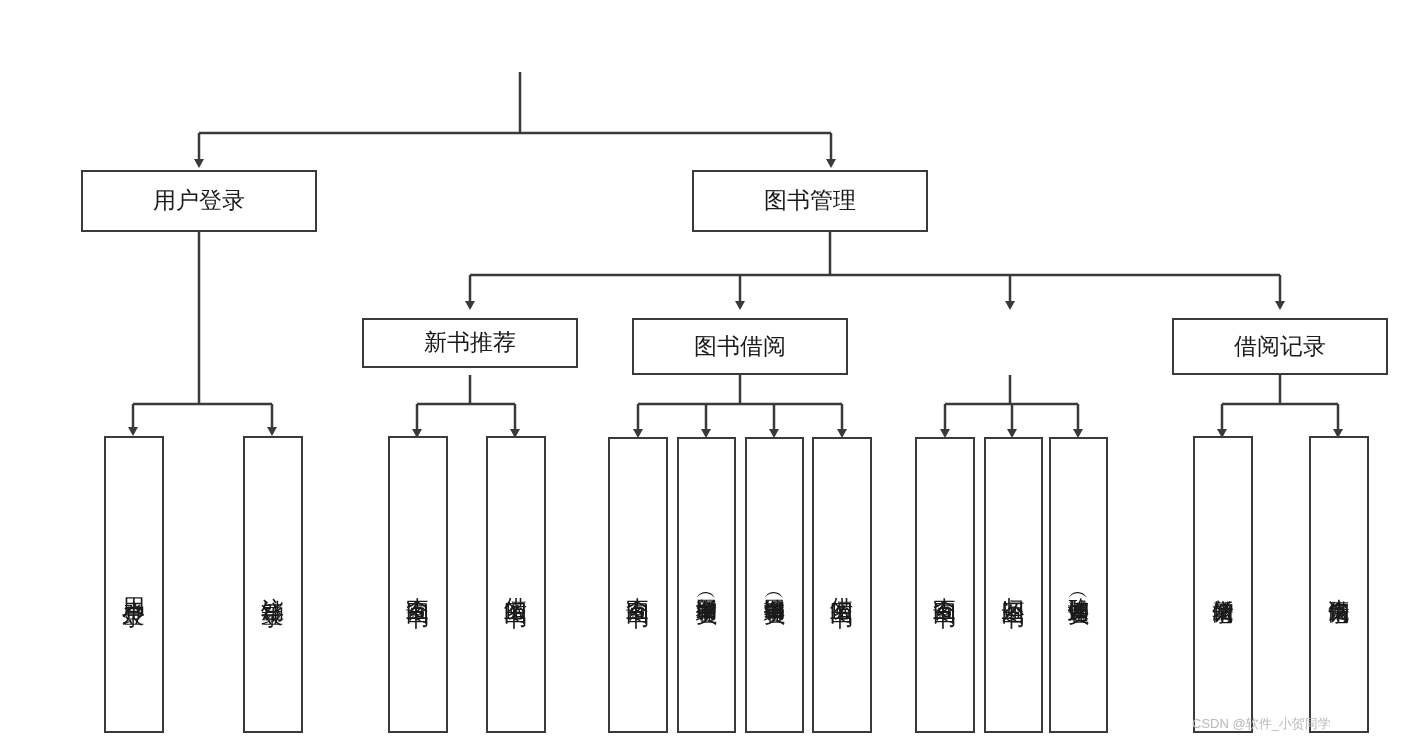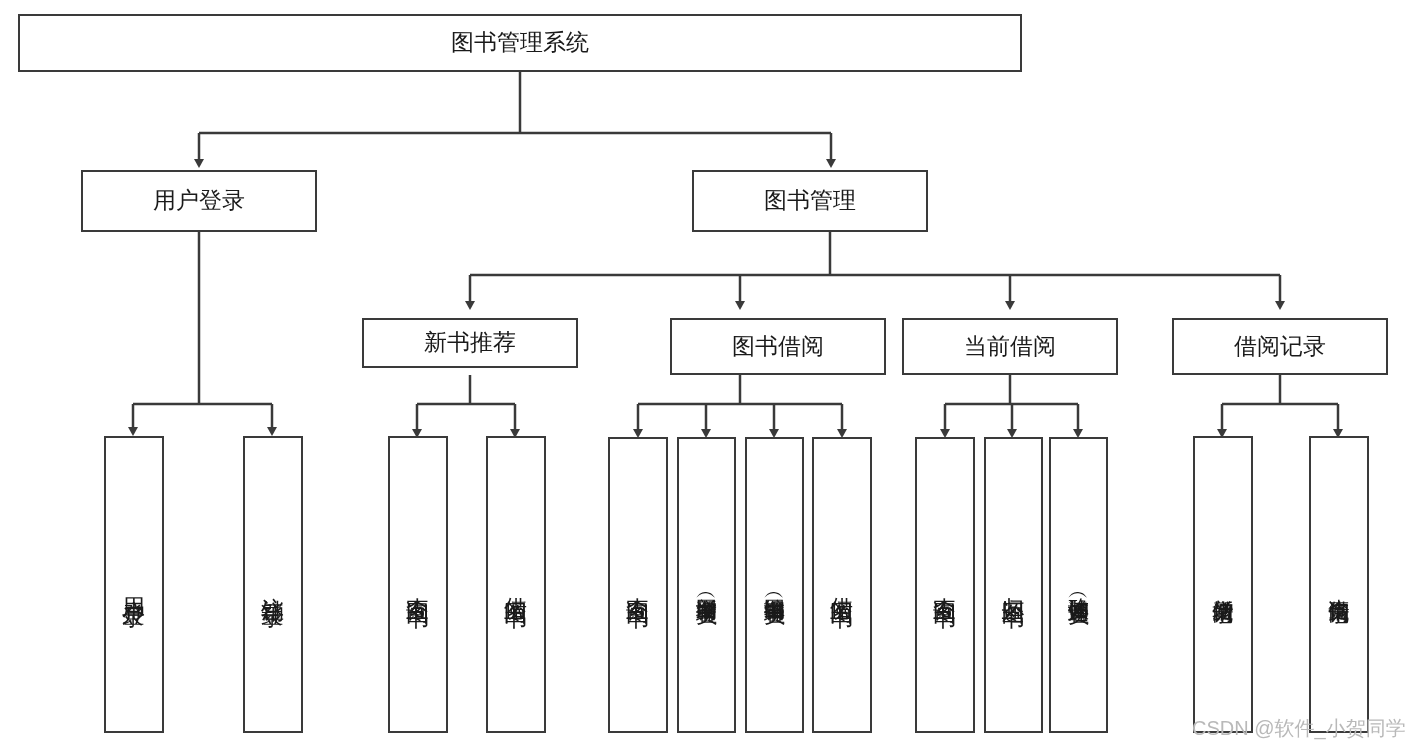--- a/index.html
+++ b/index.html
@@ -55,21 +55,21 @@
     letter-spacing: 3px;
     line-height: 1.05;
   }
   .node.vertical.narrow .label {
     font-size: 21px;
     letter-spacing: 1px;
   }
   .watermark {
     position: absolute;
     color: #b9b9b9;
-    font-size: 20px;
+    font-size: 13px;
     white-space: nowrap;
     user-select: none;
   }
 </style>
 </head>
 <body>
 
 <div id="canvas">
 
   <svg class="connectors" viewBox="0 0 1405 747" xmlns="http://www.w3.org/2000/svg">
@@ -115,39 +115,33 @@
       <path d="M1012,404 L1012,430" marker-end="url(#arrow)"></path>
       <path d="M1078,404 L1078,430" marker-end="url(#arrow)"></path>
 
       <path d="M1280,375 L1280,404"></path>
       <path d="M1222,404 L1338,404"></path>
       <path d="M1222,404 L1222,430" marker-end="url(#arrow)"></path>
       <path d="M1338,404 L1338,430" marker-end="url(#arrow)"></path>
     </g>
   </svg>
 
-  <div class="node horizontal" style="left:18px; top:14px; width:1004px; height:58px;">
-    <span class="label">图书管理系统</span>
-  </div>
 
   <div class="node horizontal" style="left:81px; top:170px; width:236px; height:62px;">
     <span class="label">用户登录</span>
   </div>
   <div class="node horizontal" style="left:692px; top:170px; width:236px; height:62px;">
     <span class="label">图书管理</span>
   </div>
 
   <div class="node horizontal" style="left:362px; top:318px; width:216px; height:50px;">
     <span class="label">新书推荐</span>
   </div>
-  <div class="node horizontal" style="left:632px; top:318px; width:216px; height:57px;margin-left:38px;">
+  <div class="node horizontal" style="left:632px; top:318px; width:216px; height:57px;">
     <span class="label">图书借阅</span>
-  </div>
-  <div class="node horizontal" style="left:902px; top:318px; width:216px; height:57px;">
-    <span class="label">当前借阅</span>
   </div>
   <div class="node horizontal" style="left:1172px; top:318px; width:216px; height:57px;">
     <span class="label">借阅记录</span>
   </div>
 
   <div class="node vertical" style="left:104px; top:436px; width:60px; height:297px;">
     <span class="label">用户登录</span>
   </div>
   <div class="node vertical" style="left:243px; top:436px; width:60px; height:297px;">
     <span class="label">注销登录</span>

